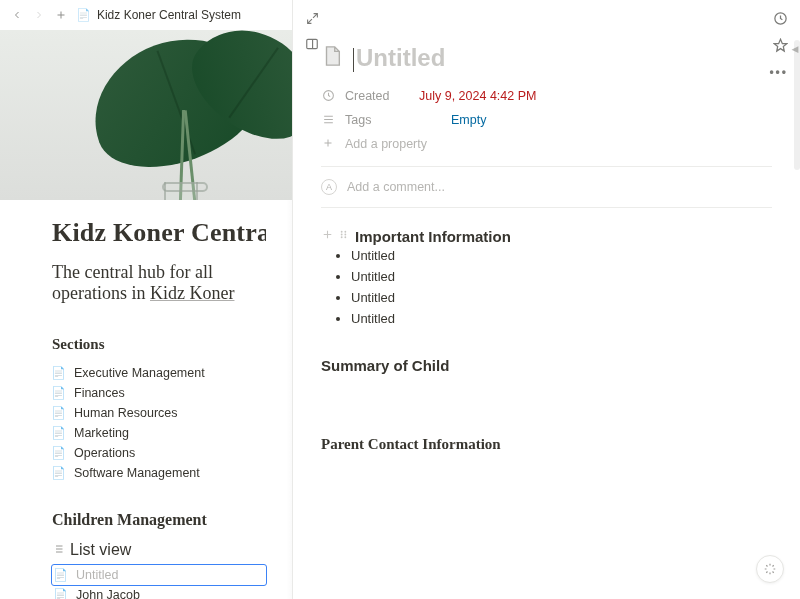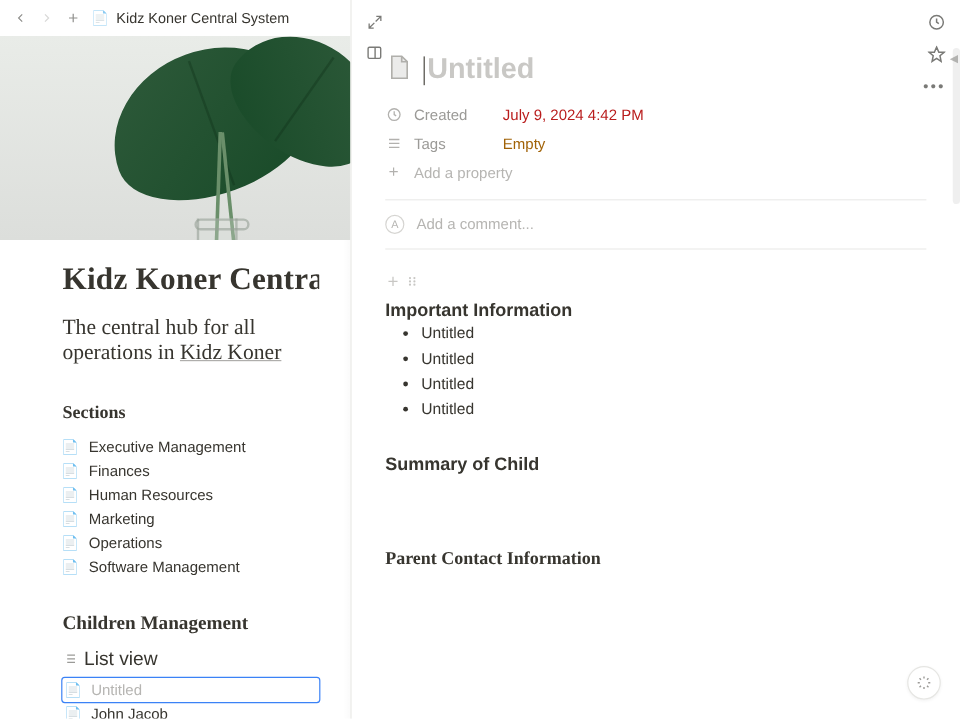--- a/index.html
+++ b/index.html
@@ -54,27 +54,27 @@
   .rmain { padding: 8px 28px 0 28px; overflow:auto; flex:1;}
   .titlewrap { display:flex; align-items:center; gap:10px; margin-bottom:12px;}
   .titlewrap .pgicon { color:#b0afab; }
   .titlewrap .untitled { font-size:24px; font-weight:600; color:#c9c8c5; position:relative;}
   .untitled .cursor { display:inline-block; width:1px; height:24px; background:#37352f; vertical-align:middle; margin-right:2px; opacity:.9;}
   .props { font-size:12.5px; color:#9b9a97; }
   .proprow { display:flex; gap:10px; padding:5px 0;}
   .proprow .picon { width:14px; display:inline-flex; justify-content:center; color:#b2b1ae;}
   .proprow .plabel { width:64px; color:#9b9a97;}
   .proprow .pval { color:#b91c1c;}
-  .proprow .pval.empty { color:#a16207;}
+  .proprow .pval.empty { color:#0369a1;margin-left:32px;}
   .addprop { color:#b6b5b2; cursor:pointer;}
   .divider { height:1px; background:#ececea; margin:10px 0 0;}
   .addcomment { display:flex; align-items:center; gap:10px; padding:12px 0; border-bottom:1px solid #ececea; color:#b6b5b2; font-size:12.5px;}
   .addcomment .avatar{ width:16px; height:16px; border-radius:50%; border:1px solid #d6d5d2; display:inline-flex; align-items:center; justify-content:center; font-size:9px; color:#b6b5b2;}
   .h2 { font-weight:600; font-size:15px; margin:20px 0 8px; color:#37352f;}
-  .h2row { display:flex; align-items:flex-start; gap:6px;flex-direction:column;}
+  .h2row { display:flex; align-items:flex-start; gap:6px;}
   .h2row .rowicons { color:#c8c7c4; display:flex; gap:4px; font-size:13px; cursor:pointer;}
   .bullets { list-style: disc; padding-left: 30px; font-size:13px; }
   .bullets li { padding:3px 0; color:#37352f;}
 
   .fab { position:absolute; right:16px; bottom:16px; width:28px; height:28px; border-radius:50%; background:#fff; border:1px solid #e6e6e3; display:flex; align-items:center; justify-content:center; box-shadow:0 1px 3px rgba(0,0,0,.06); cursor:pointer;}
   .fab svg { width:14px; height:14px; }
 
   
   .edge { position:absolute; right:0; top:40px; width:6px; height:130px; background:#d8d8d6; border-radius:3px; opacity:.4;}
   .edge-arrow { position:absolute; right:0; top:44px; width:10px; height:10px; display:flex; align-items:center; justify-content:center; color:#8a8a87; font-size:9px; opacity:.6; cursor:pointer;}

